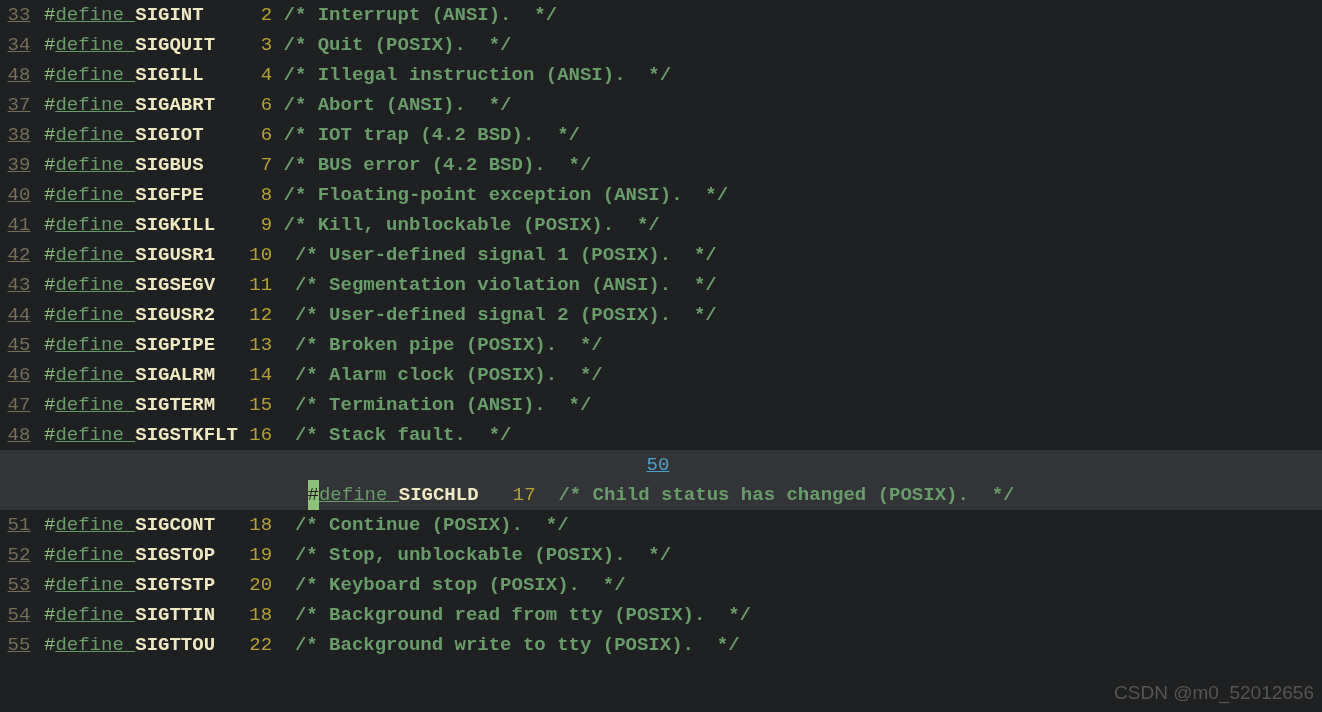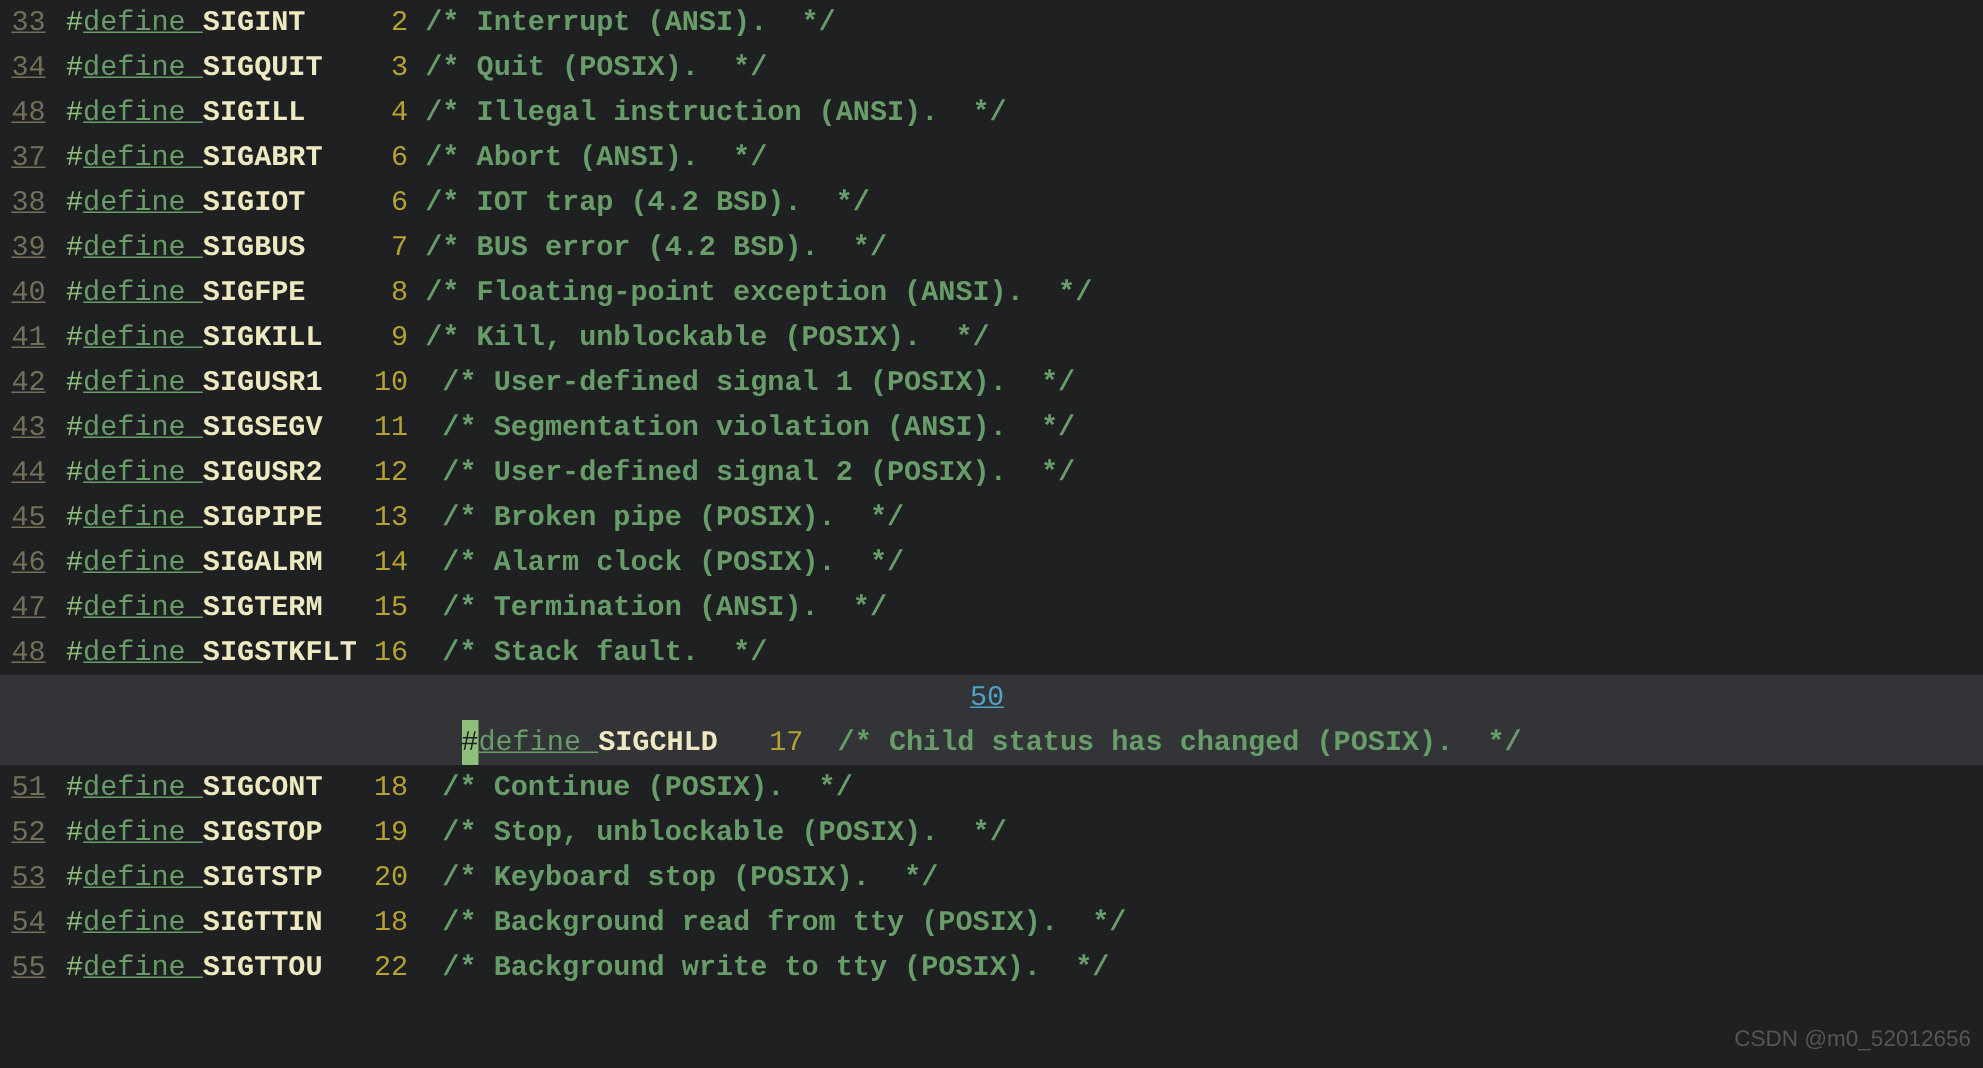--- a/index.html
+++ b/index.html
@@ -49,21 +49,21 @@
   .kw-hash { color: #8ec07c; }
   .kw-define { color: #689d6a; text-decoration: underline; }
   .name { color: #eee9c0; font-weight: bold; }
   .num { color: #b5a232; }
   .comment { color: #689d6a; font-weight: bold; }
   .ident { color: #eee9c0; }
   .watermark {
     position: fixed;
     bottom: 4px;
     right: 8px;
-    font-size: 15px;
+    font-size: 19px;
     font-family: Arial, sans-serif;
     color: #555;
   }
 </style>
 </head>
 <body>
 
 <div class="editor">
     <div class="line"><span class="lineno">33</span><span class="code"><span class="kw-hash">#</span><span class="kw-define">define </span><span class="name">SIGINT    </span><span class="num"> 2</span> <span class="comment">/* Interrupt (ANSI).  */</span></span></div>
     <div class="line"><span class="lineno">34</span><span class="code"><span class="kw-hash">#</span><span class="kw-define">define </span><span class="name">SIGQUIT   </span><span class="num"> 3</span> <span class="comment">/* Quit (POSIX).  */</span></span></div>

